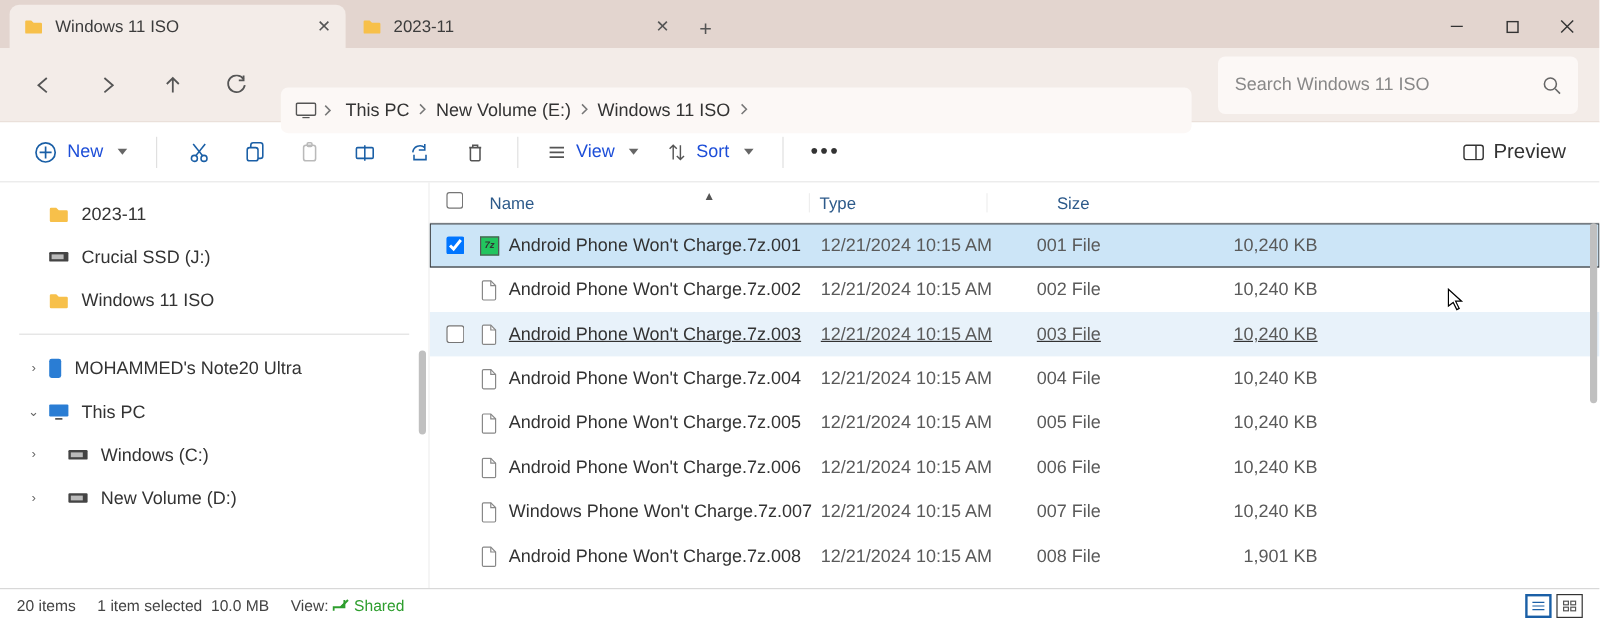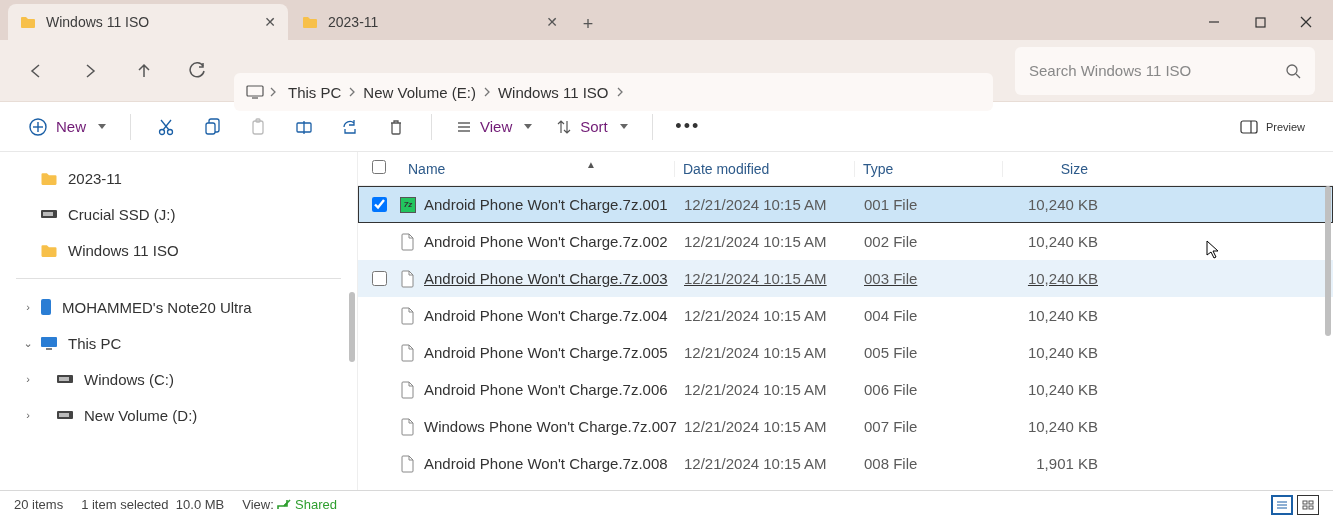--- a/index.html
+++ b/index.html
@@ -19,24 +19,24 @@
   .nav-btn { width: 36px; height: 36px; display: flex; align-items: center; justify-content: center; border-radius: 6px; cursor: pointer; }
   .nav-btn svg { stroke: #555; fill: none; stroke-width: 1.5; }
   .nav-group { display: flex; gap: 18px; margin-right: 10px; }
   .address { flex: 1; height: 38px; background: #fcf8f6; border-radius: 6px; display: flex; align-items: center; padding: 0 12px; gap: 4px; font-size: 15px; color: #333; margin-top: 43px; }
   .address .crumb { padding: 4px 6px; cursor: pointer; }
   .address .sep svg { stroke: #777; }
   .search { width: 300px; height: 48px; background: #fcf8f6; border-radius: 6px; margin-left: 14px; display: flex; align-items: center; padding: 0 14px; color: #888; font-size: 15px; }
   .search span { flex: 1; }
 
   .toolbar { height: 50px; background: #fff; display: flex; align-items: center; padding: 0 18px; gap: 4px; border-bottom: 1px solid #e8e8e8; }
-  .tb-btn { height: 36px; display: flex; align-items: center; padding: 0 10px; border-radius: 4px; cursor: pointer; font-size: 15px; color: #701a75; gap: 8px; }
+  .tb-btn { height: 36px; display: flex; align-items: center; padding: 0 10px; border-radius: 4px; cursor: pointer; font-size: 15px; color: #1d4ed8; gap: 8px; }
   .tb-btn.icon-only { width: 42px; justify-content: center; padding: 0; }
   .tb-sep { width: 1px; height: 26px; background: #e0e0e0; margin: 0 10px; }
-  .preview-btn { margin-left: auto; display: flex; align-items: center; gap: 8px; font-size: 11px; color: #333; padding: 0 10px; cursor: pointer; }
+  .preview-btn { margin-left: auto; display: flex; align-items: center; gap: 8px; font-size: 17px; color: #333; padding: 0 10px; cursor: pointer; }
 
   .main { display: flex; height: 338px; position: relative; }
   .sidebar { width: 358px; border-right: 1px solid #eee; padding: 8px 10px; overflow: hidden; position: relative; }
   .sb-item { display: flex; align-items: center; height: 36px; padding-left: 30px; gap: 10px; font-size: 15px; color: #333; cursor: pointer; border-radius: 4px; }
   .sb-item.sub { padding-left: 46px; }
   .sb-item .expander { position: absolute; left: 10px; width: 16px; text-align: center; color: #666; font-size: 11px; }
   .sb-divider { height: 1px; background: #e0e0e0; margin: 10px 6px; }
   .sb-scroll { position: absolute; right: 2px; top: 140px; width: 6px; height: 70px; background: #c0c0c0; border-radius: 3px; }
 
   .content { flex: 1; display: flex; flex-direction: column; position: relative; }
@@ -306,21 +306,20 @@
           <span>New Volume (D:)</span>
         </div>
       </div>
     <div class="sb-scroll"></div>
   </div>
 
   <div class="content">
     <div class="col-headers">
       <div class="hcheck"><input type="checkbox" style=""></div>
       <div class="hname"><span>Name</span><span class="sort-ind">▲</span></div>
-      <div class="hdate">Date modified</div>
       <div class="htype">Type</div>
       <div class="hsize">Size</div>
     </div>
     <div class="rows" id="rows-host">
         <div class="row selected">
           <div class="rcheck">
             <input type="checkbox" checked="" style="">
           </div>
           <div class="ricon">
             <span class="sz-ico">7z</span>

